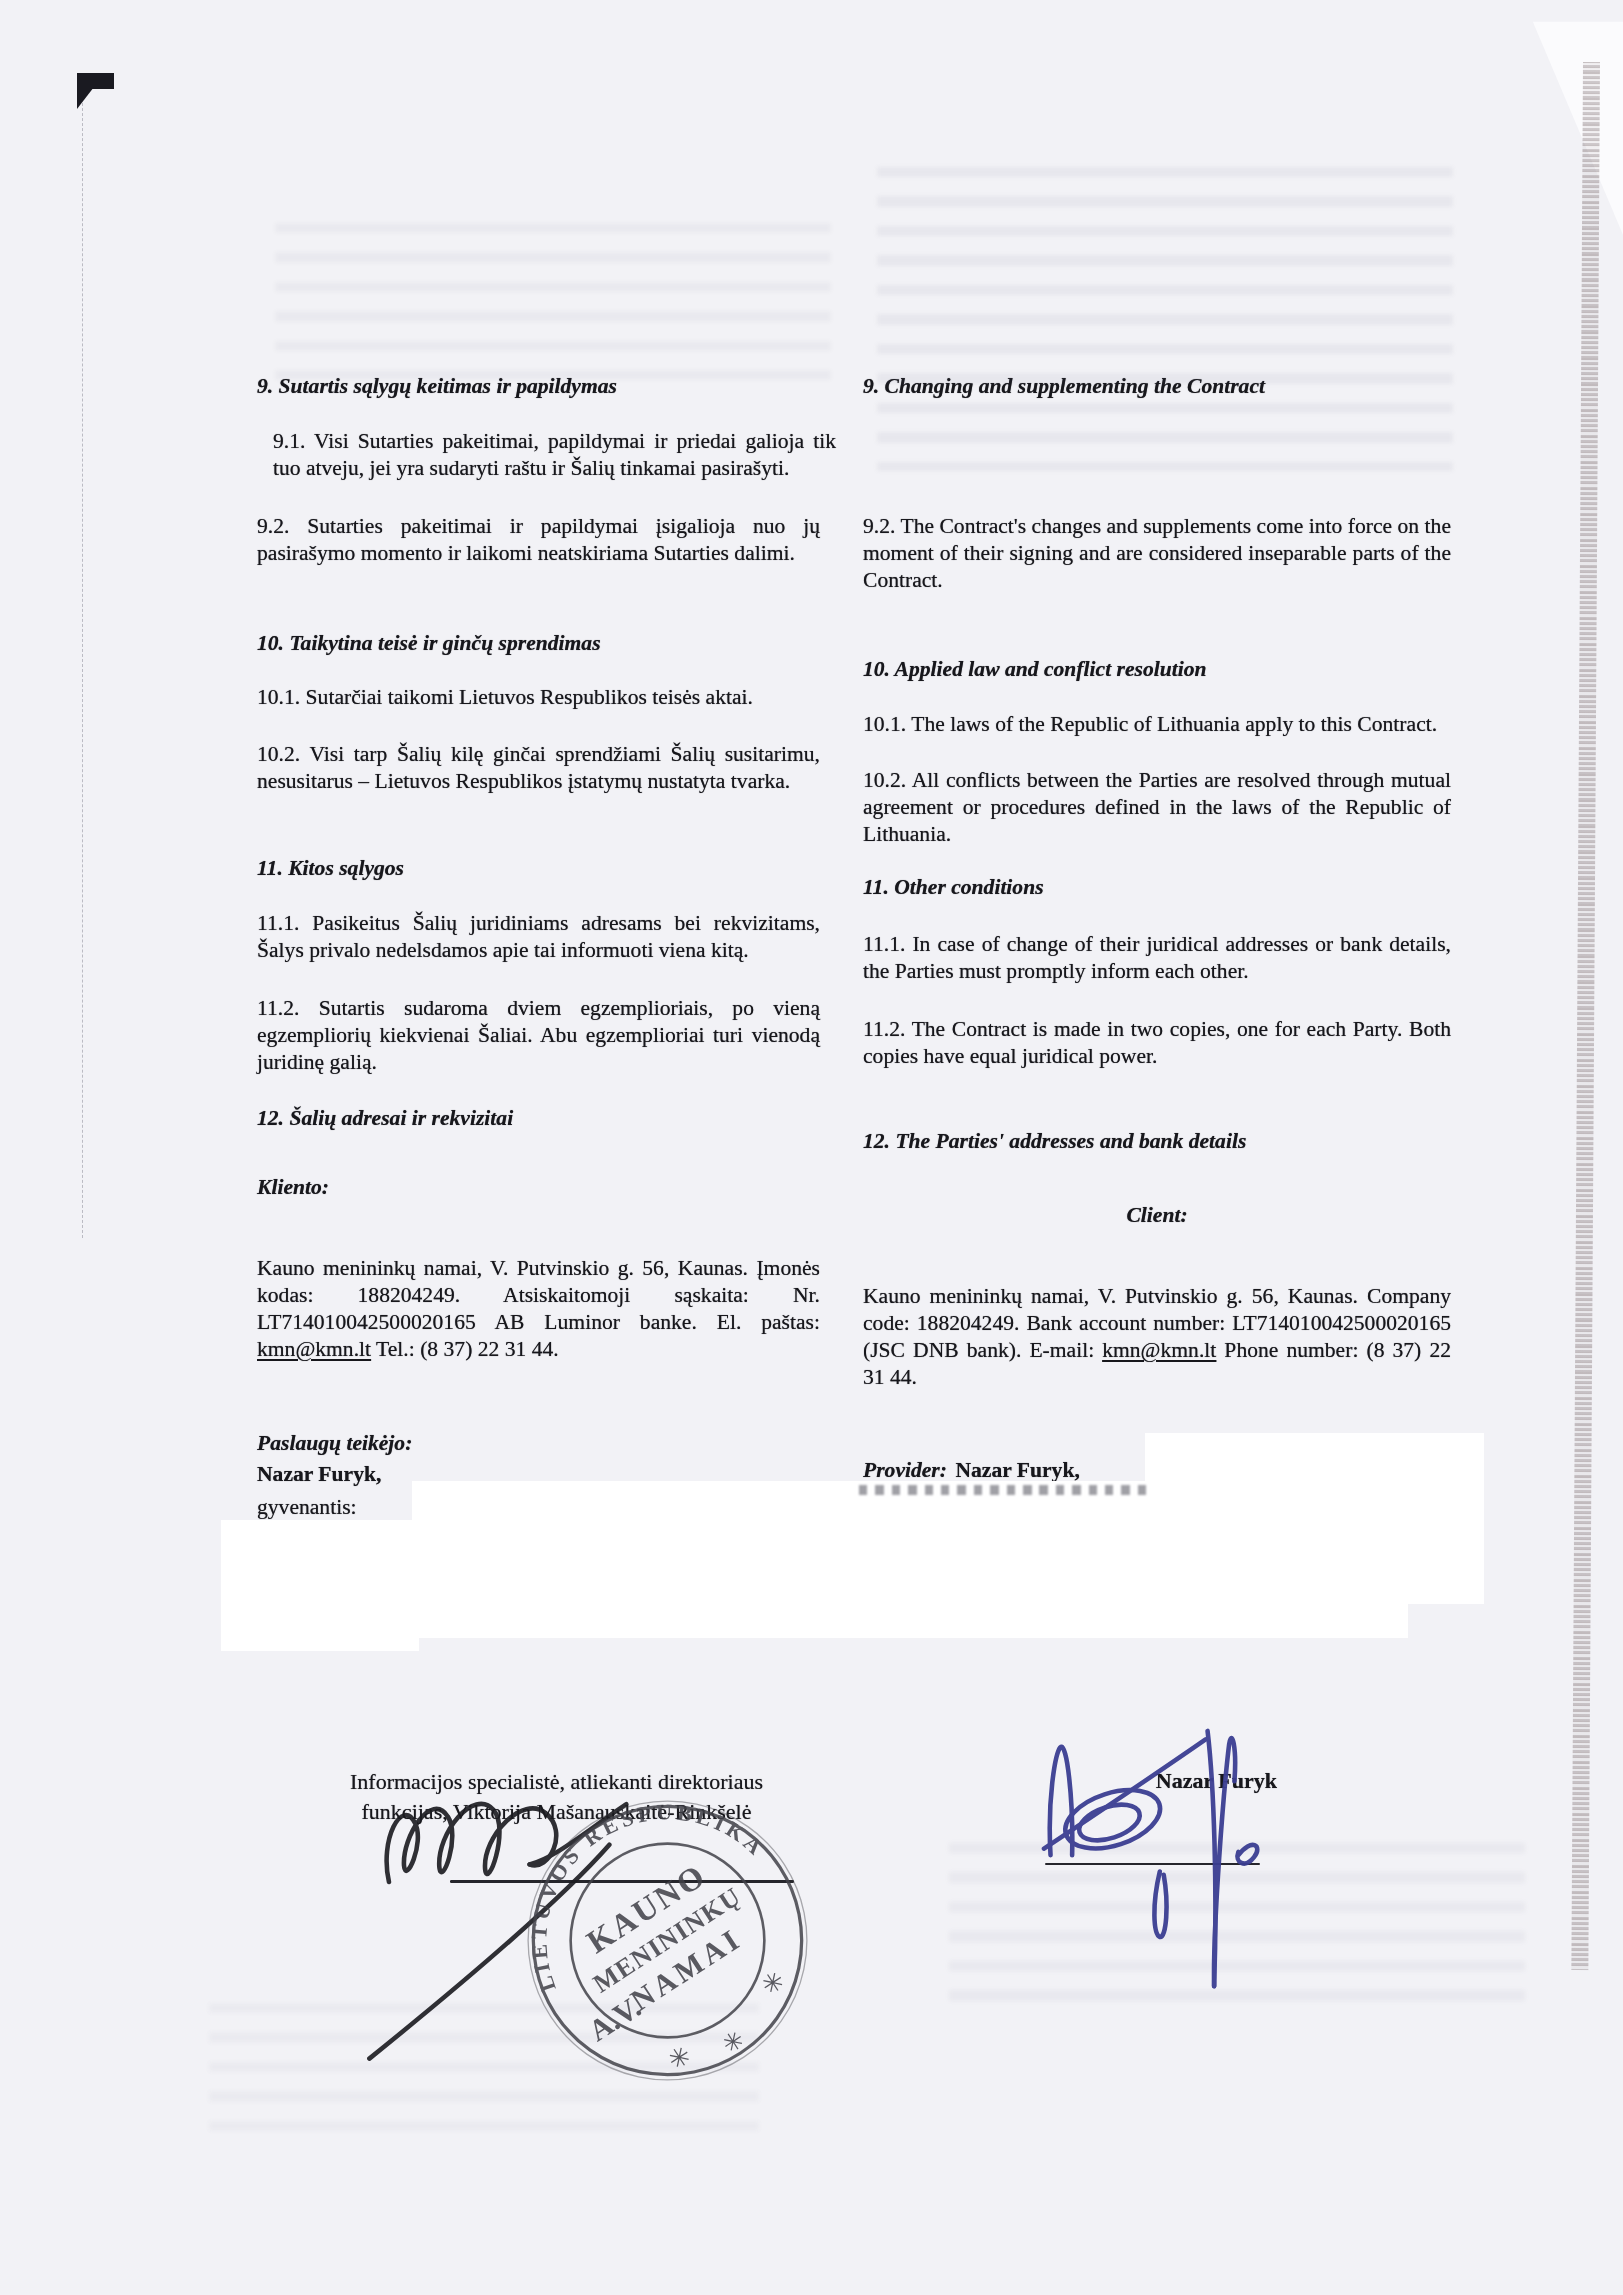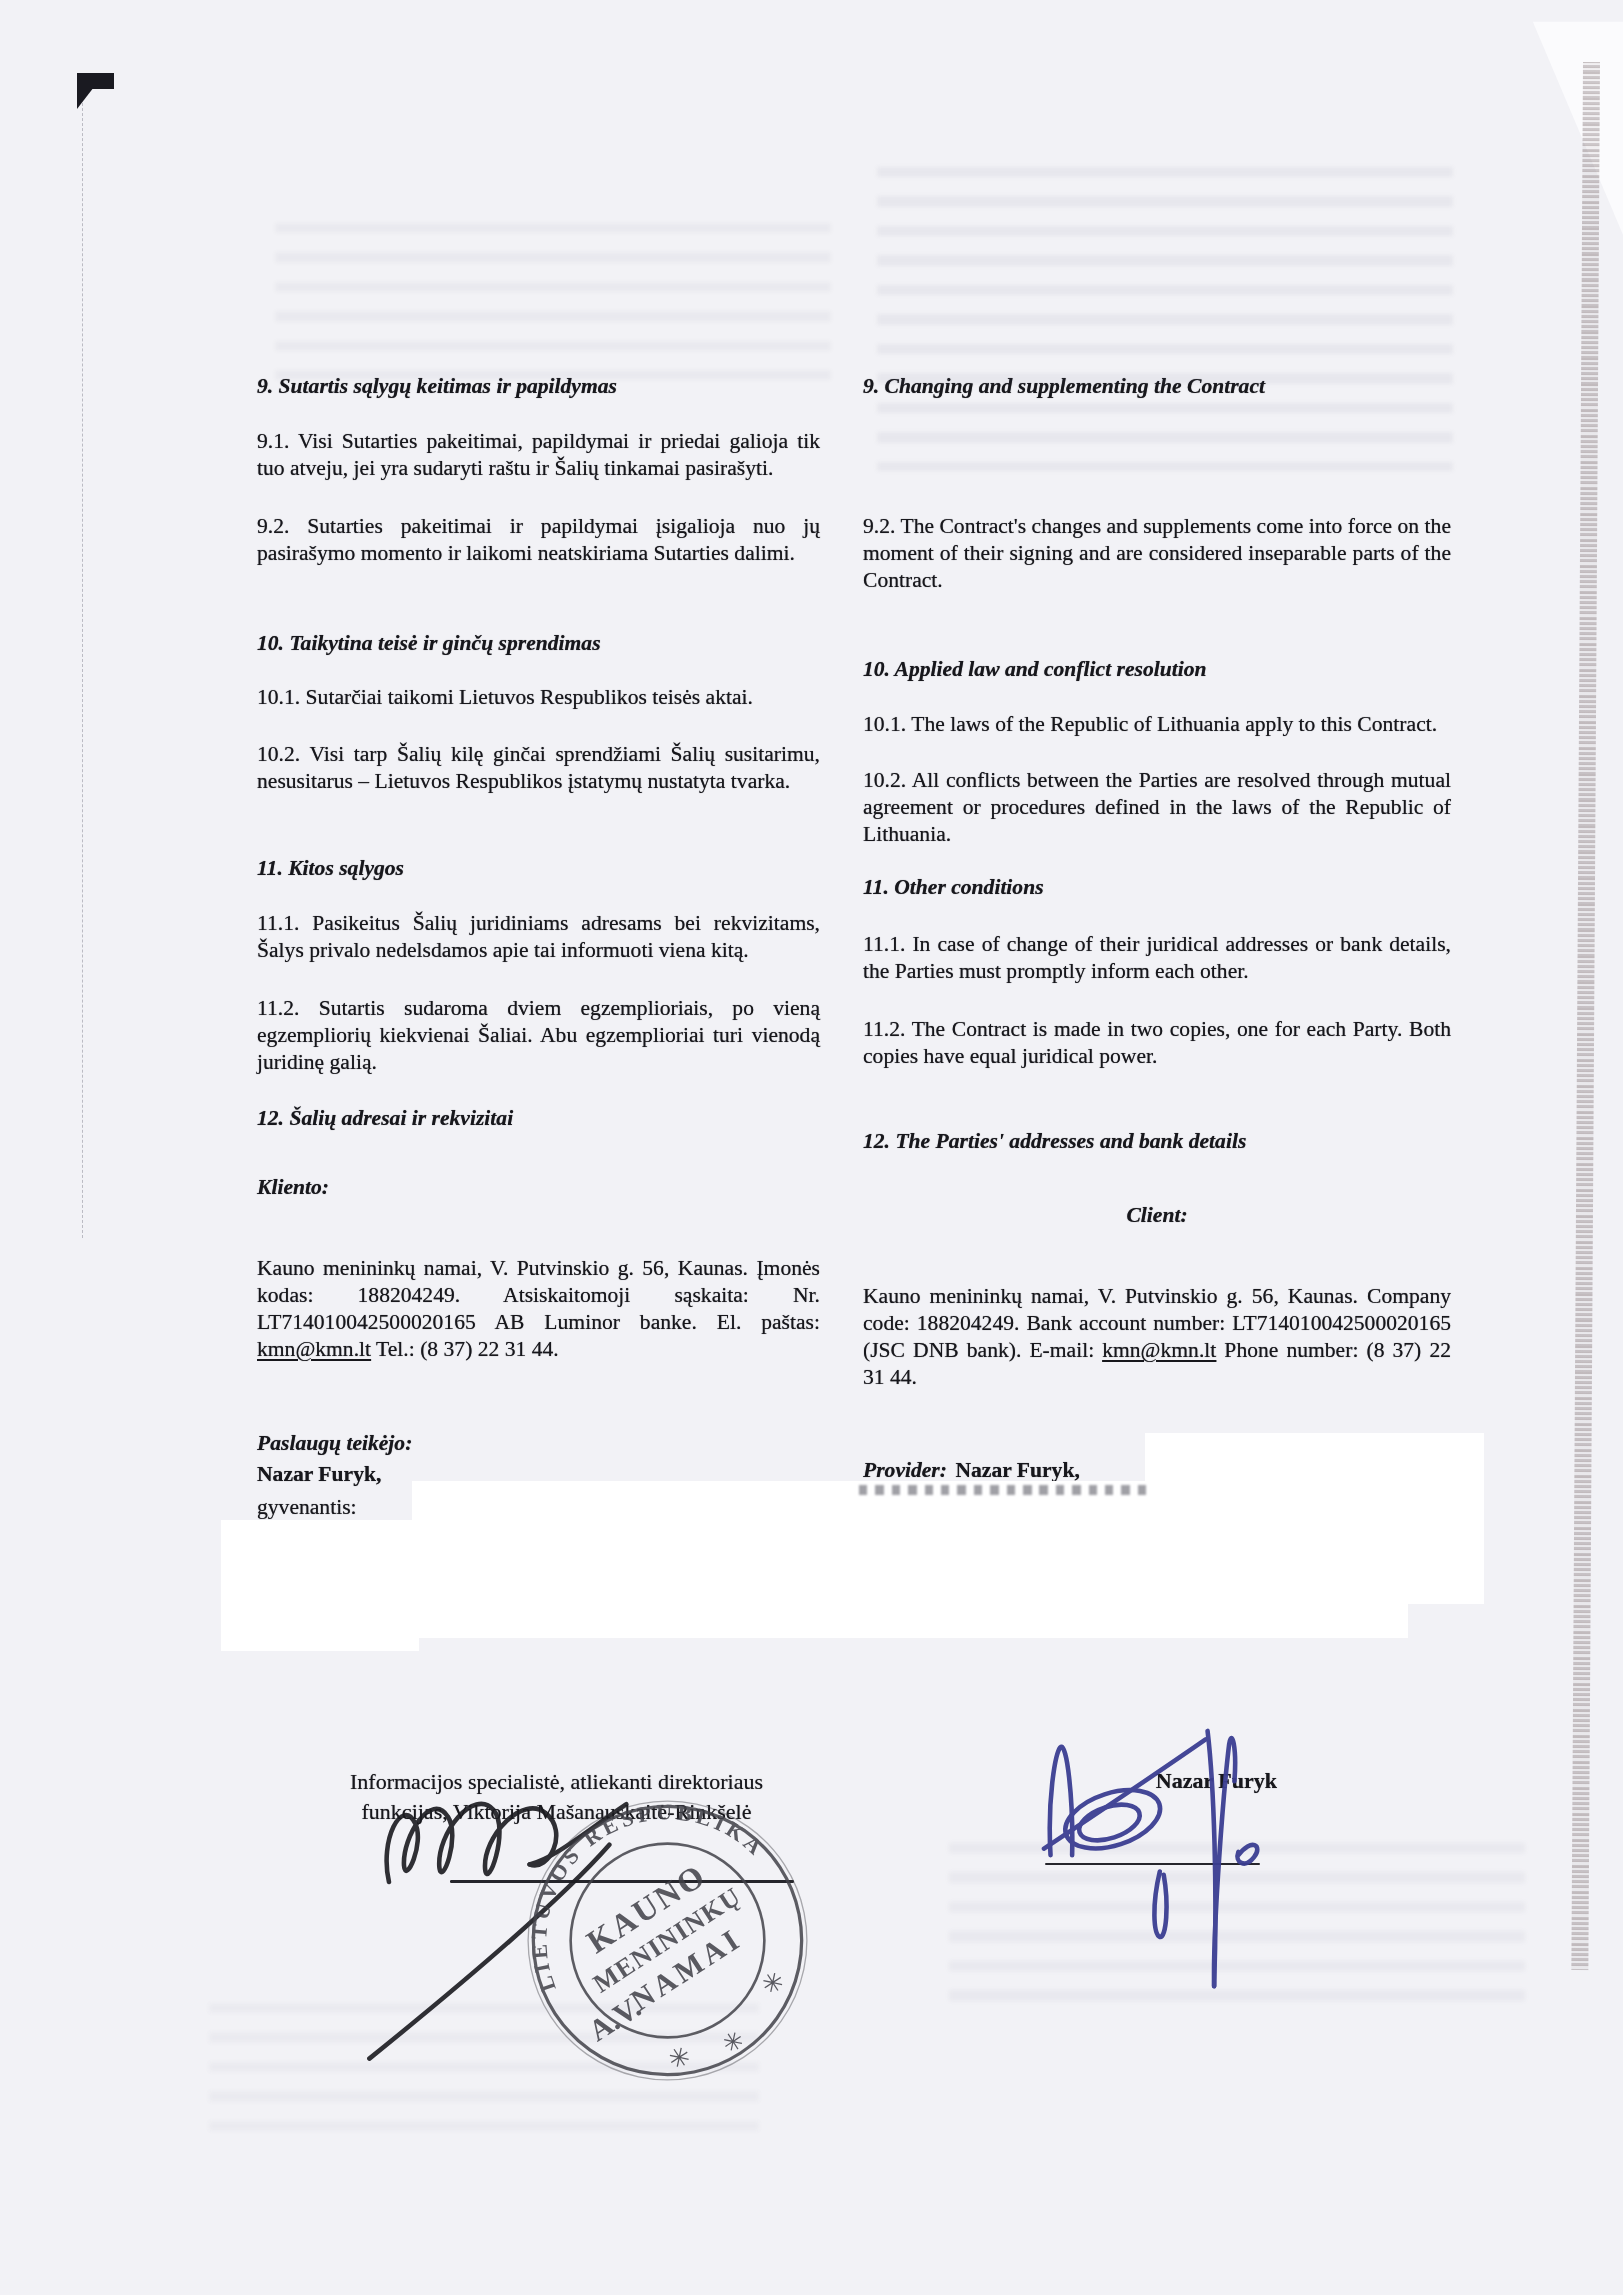--- a/index.html
+++ b/index.html
@@ -50,21 +50,21 @@
   <div class="corner-bar"></div>
   <div class="corner-tri"></div>
   <div class="dotted-edge"></div>
 
   <div class="bleed" style="left:275px;top:223px;width:556px;height:157px;opacity:.45;"></div>
   <div class="bleed" style="left:877px;top:167px;width:576px;height:304px;opacity:.6;"></div>
   <div class="bleed" style="left:209px;top:2003px;width:550px;height:144px;opacity:.4;"></div>
   <div class="bleed" style="left:949px;top:1843px;width:576px;height:177px;opacity:.5;"></div>
 
   <div class="txt heading col-l" style="top:373px;">9. Sutartis sąlygų keitimas ir papildymas</div>
-  <p class="txt col-l" style="top:406px;">9.1. Visi Sutarties pakeitimai, papildymai ir priedai galioja tik tuo atveju, jei yra sudaryti raštu ir Šalių tinkamai pasirašyti.</p>
+  <p class="txt col-l" style="top:406px;margin-left:16px;">9.1. Visi Sutarties pakeitimai, papildymai ir priedai galioja tik tuo atveju, jei yra sudaryti raštu ir Šalių tinkamai pasirašyti.</p>
   <p class="txt col-l" style="top:491px;">9.2. Sutarties pakeitimai ir papildymai įsigalioja nuo jų pasirašymo momento ir laikomi neatskiriama Sutarties dalimi.</p>
 
   <div class="txt heading col-l" style="top:630px;">10. Taikytina teisė ir ginčų sprendimas</div>
   <p class="txt col-l" style="top:662px;">10.1. Sutarčiai taikomi Lietuvos Respublikos teisės aktai.</p>
   <p class="txt col-l" style="top:719px;">10.2. Visi tarp Šalių kilę ginčai sprendžiami Šalių susitarimu, nesusitarus – Lietuvos Respublikos įstatymų nustatyta tvarka.</p>
 
   <div class="txt heading col-l" style="top:855px;">11. Kitos sąlygos</div>
   <p class="txt col-l" style="top:888px;">11.1. Pasikeitus Šalių juridiniams adresams bei rekvizitams, Šalys privalo nedelsdamos apie tai informuoti viena kitą.</p>
   <p class="txt col-l" style="top:973px;">11.2. Sutartis sudaroma dviem egzemplioriais, po vieną egzempliorių kiekvienai Šaliai. Abu egzemplioriai turi vienodą juridinę galią.</p>
 

